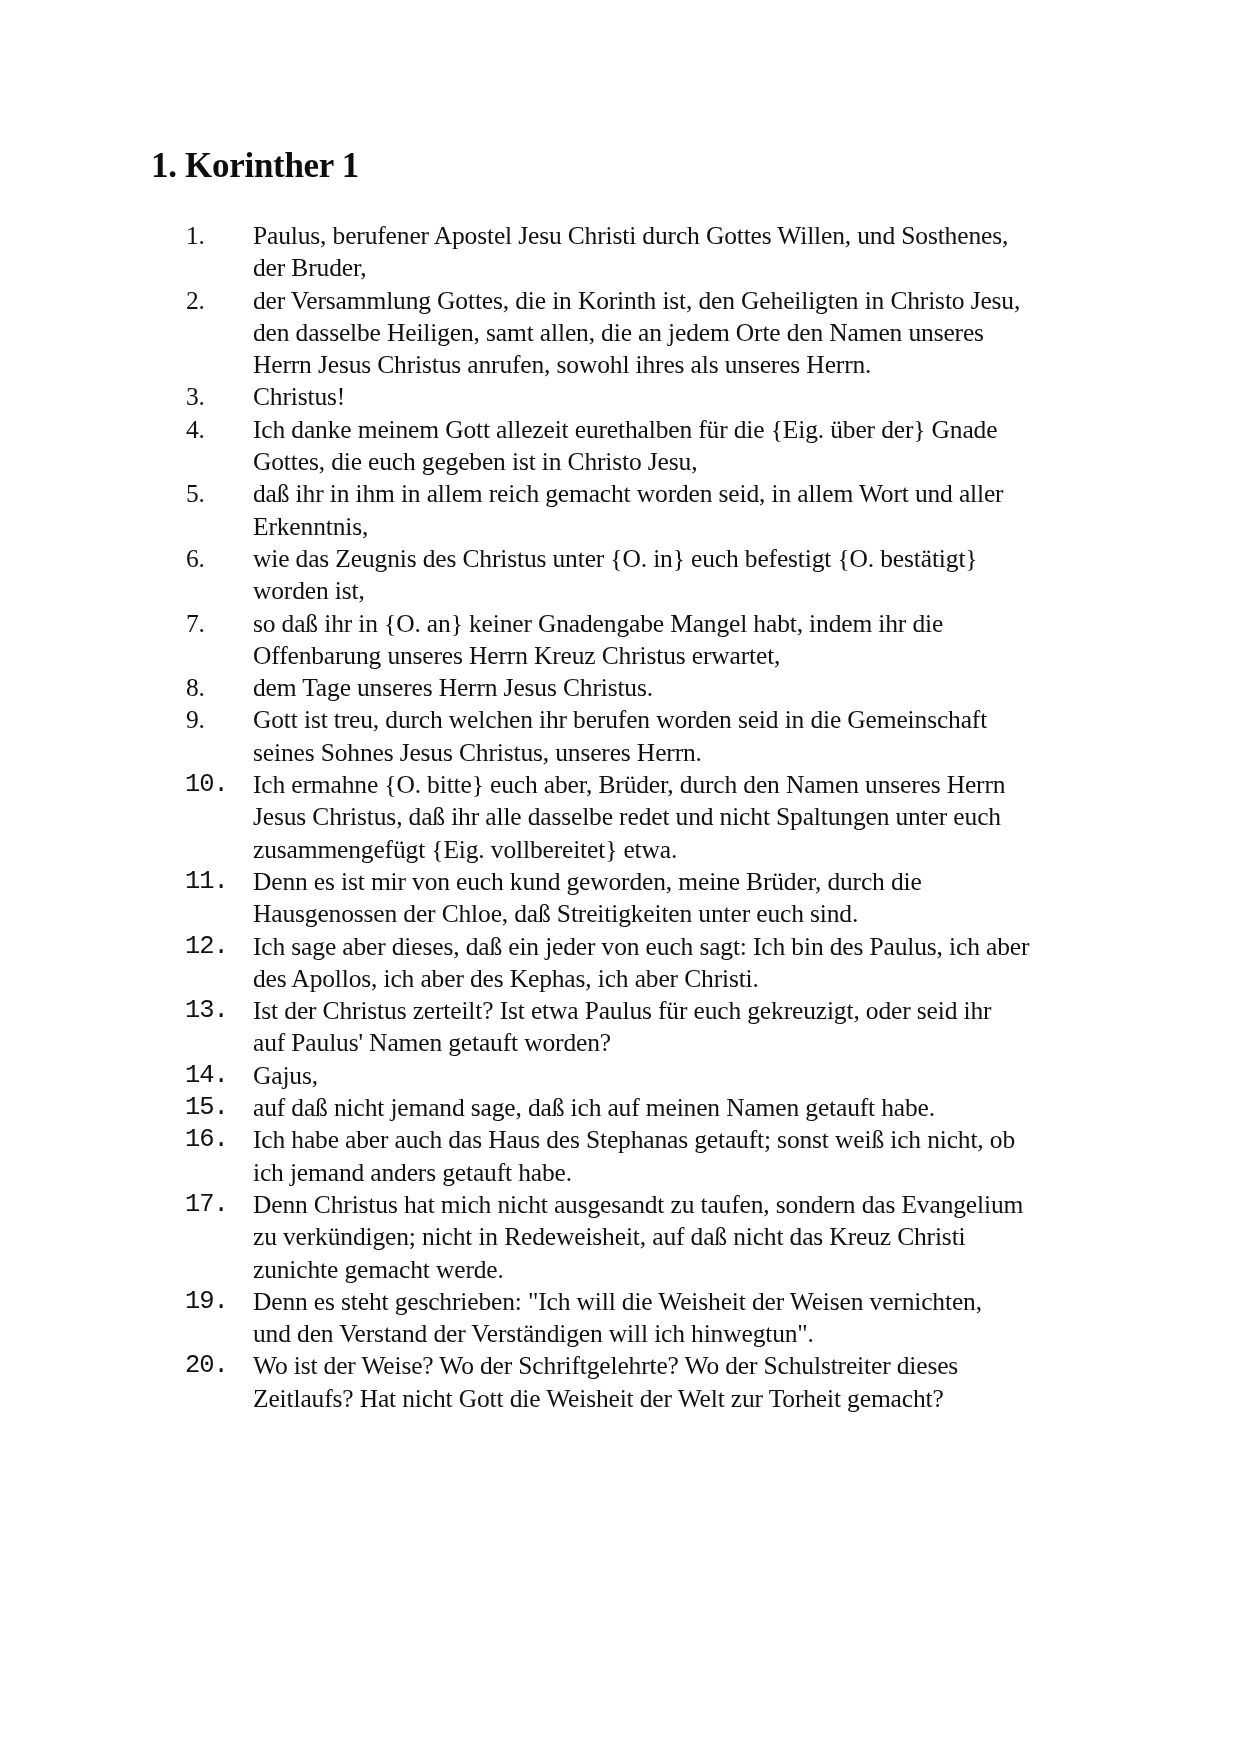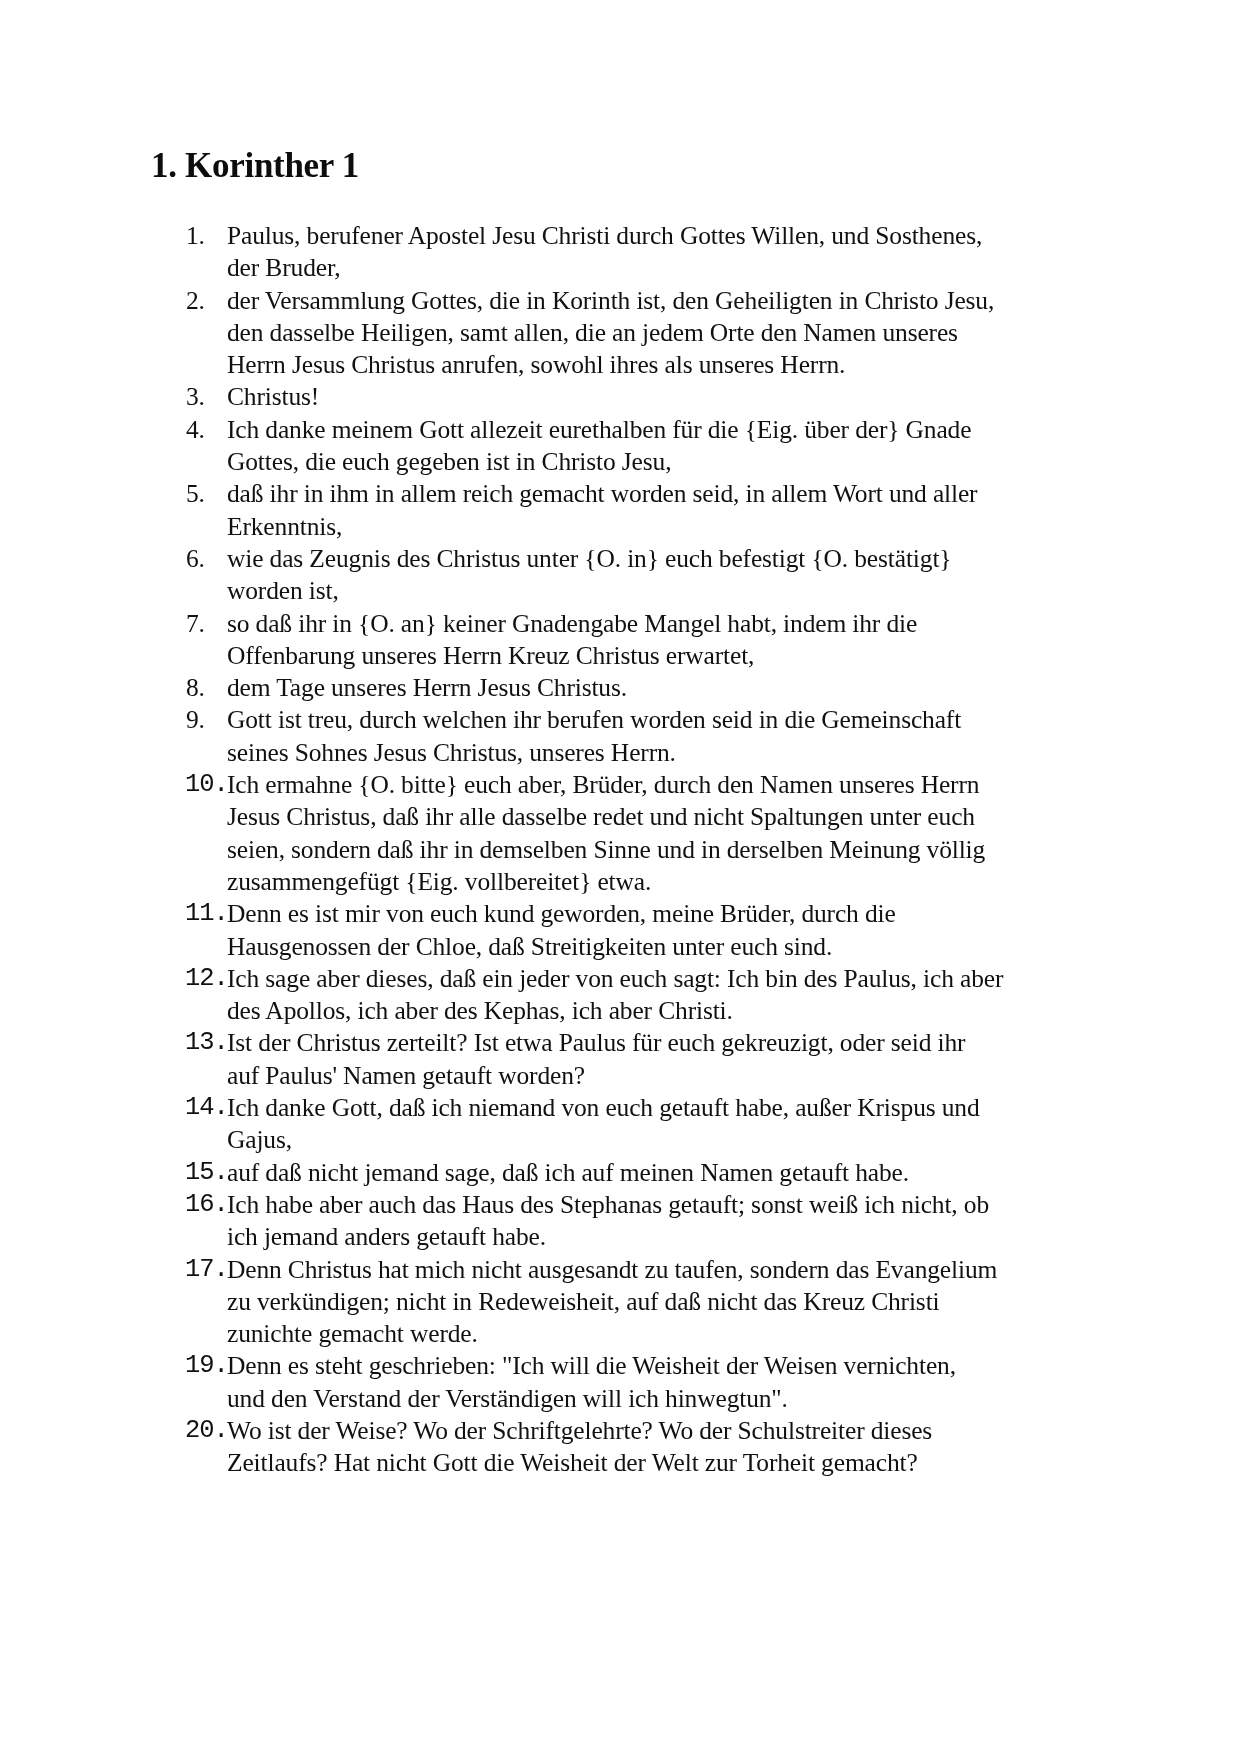--- a/index.html
+++ b/index.html
@@ -53,20 +53,21 @@
       left: 182px;
       top: 0;
     }
     .verse-num.two-digit {
       left: 181px;
       letter-spacing: -1px;
       font-family: Liberation Mono, monospace;
     }
     .verse-line {
       display: block;
+      margin-left: 26px;
     }
   </style>
 </head>
 <body>
 
 <div class="page">
   <h1 class="title">1. Korinther 1</h1>
   <ol class="verses" id="verse-list">
       <li class="verse">
         <span class="verse-num">1.</span>
@@ -109,41 +110,39 @@
       </li>
       <li class="verse">
         <span class="verse-num">9.</span>
         <span class="verse-line">Gott ist treu, durch welchen ihr berufen worden seid in die Gemeinschaft</span>
         <span class="verse-line">seines Sohnes Jesus Christus, unseres Herrn.</span>
       </li>
       <li class="verse">
         <span class="verse-num two-digit">10.</span>
         <span class="verse-line">Ich ermahne {O. bitte} euch aber, Brüder, durch den Namen unseres Herrn</span>
         <span class="verse-line">Jesus Christus, daß ihr alle dasselbe redet und nicht Spaltungen unter euch</span>
-        <span class="verse-line">seien, sondern daß ihr in demselben Sinne und in derselben Meinung völlig</span>
         <span class="verse-line">zusammengefügt {Eig. vollbereitet} etwa.</span>
       </li>
       <li class="verse">
         <span class="verse-num two-digit">11.</span>
         <span class="verse-line">Denn es ist mir von euch kund geworden, meine Brüder, durch die</span>
         <span class="verse-line">Hausgenossen der Chloe, daß Streitigkeiten unter euch sind.</span>
       </li>
       <li class="verse">
         <span class="verse-num two-digit">12.</span>
         <span class="verse-line">Ich sage aber dieses, daß ein jeder von euch sagt: Ich bin des Paulus, ich aber</span>
         <span class="verse-line">des Apollos, ich aber des Kephas, ich aber Christi.</span>
       </li>
       <li class="verse">
         <span class="verse-num two-digit">13.</span>
         <span class="verse-line">Ist der Christus zerteilt? Ist etwa Paulus für euch gekreuzigt, oder seid ihr</span>
         <span class="verse-line">auf Paulus' Namen getauft worden?</span>
       </li>
       <li class="verse">
         <span class="verse-num two-digit">14.</span>
-        <span class="verse-line">Ich danke Gott, daß ich niemand von euch getauft habe, außer Krispus und</span>
         <span class="verse-line">Gajus,</span>
       </li>
       <li class="verse">
         <span class="verse-num two-digit">15.</span>
         <span class="verse-line">auf daß nicht jemand sage, daß ich auf meinen Namen getauft habe.</span>
       </li>
       <li class="verse">
         <span class="verse-num two-digit">16.</span>
         <span class="verse-line">Ich habe aber auch das Haus des Stephanas getauft; sonst weiß ich nicht, ob</span>
         <span class="verse-line">ich jemand anders getauft habe.</span>

